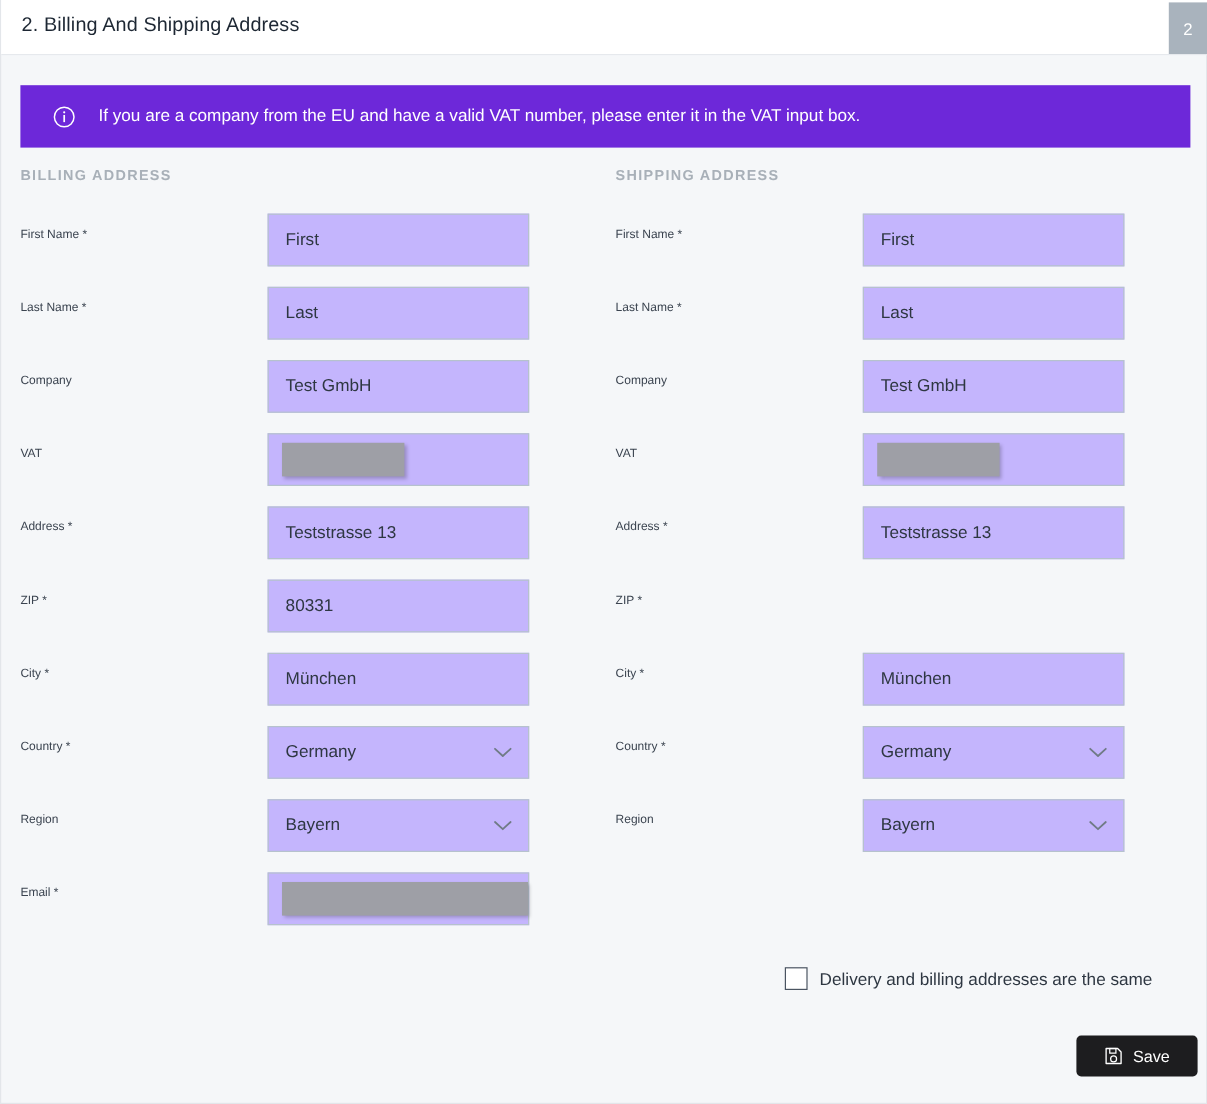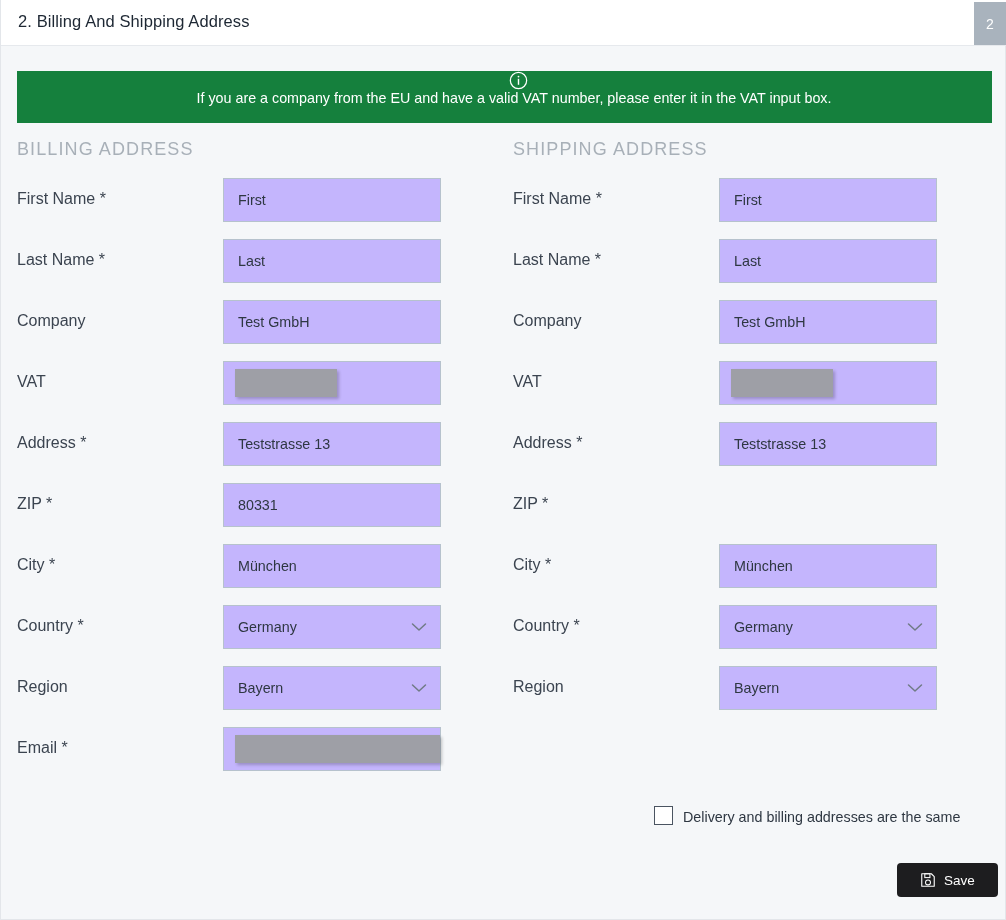--- a/index.html
+++ b/index.html
@@ -62,25 +62,24 @@
     justify-content: center;
   }
 
   
   .info-banner {
     position: absolute;
     left: 16px;
     top: 71px;
     width: 975px;
     height: 52px;
-    background: #15803d;
+    background: #6d28d9;
     box-sizing: border-box;
     display: flex;
     align-items: center;
-    flex-direction: column;
   }
   .info-icon {
     margin-left: 27px;
     width: 19px;
     height: 19px;
     flex: 0 0 auto;
     display: block;
   }
   .info-text {
     margin-left: 19px;
@@ -94,38 +93,38 @@
     position: absolute;
     top: 139px;
   }
   .col-billing { left: 16px; }
   .col-shipping { left: 512px; }
 
   .col-heading {
     position: absolute;
     top: 0;
     left: 0;
-    font-size: 18px;
+    font-size: 12px;
     color: #a8b0b8;
     letter-spacing: 1.1px;
-    font-weight: normal;
+    font-weight: bold;
     white-space: nowrap;
   }
 
   .field-row {
     position: absolute;
     left: 0;
     width: 480px;
     height: 44px;
   }
   .field-label {
     position: absolute;
     left: 0;
     top: 12px;
-    font-size: 16px;
+    font-size: 10px;
     color: #3b4450;
     white-space: nowrap;
   }
   .field-control {
     position: absolute;
     left: 206px;
     top: 0;
     width: 218px;
     height: 44px;
     background: #c4b5fd;

